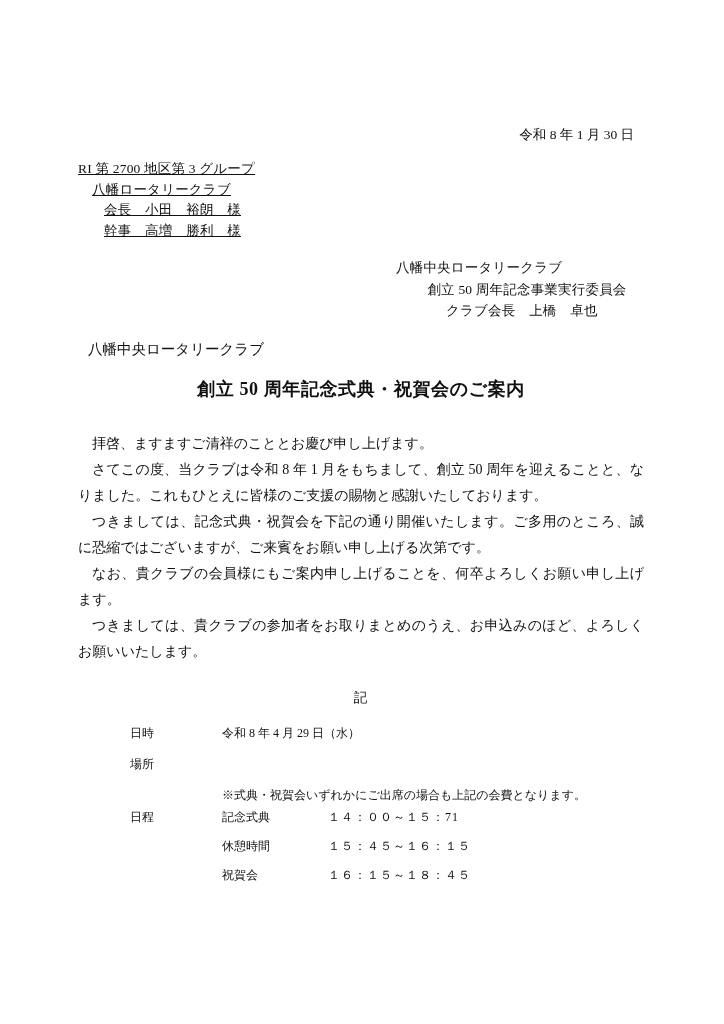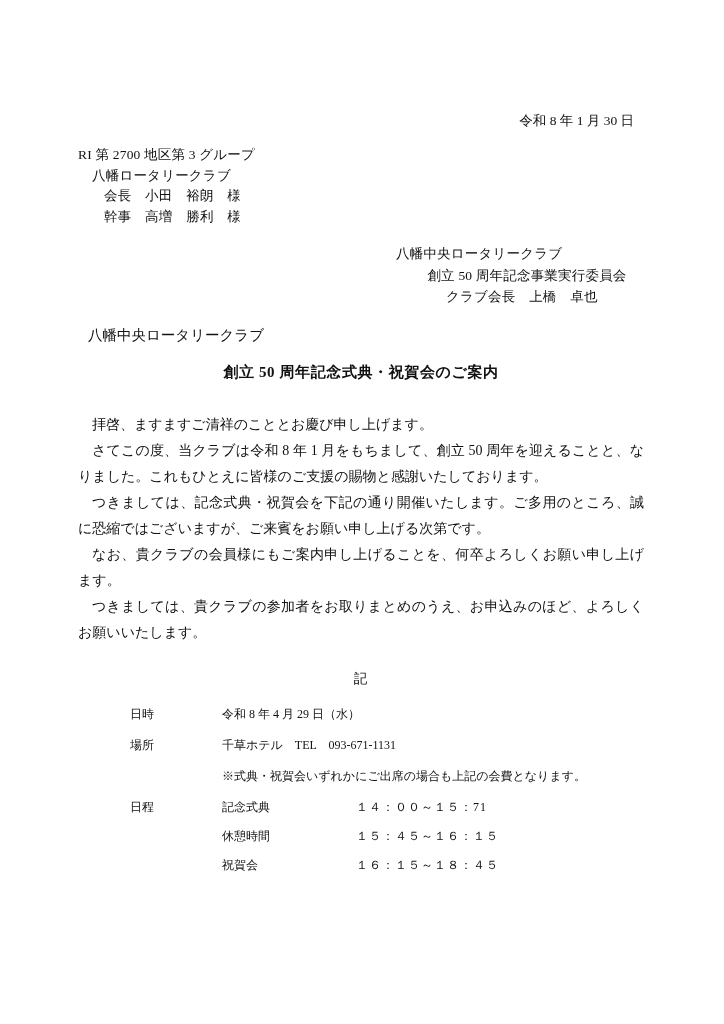--- a/index.html
+++ b/index.html
@@ -16,37 +16,38 @@
     width: 724px;
     height: 1024px;
     margin: 0 auto;
     background: #ffffff;
     overflow: hidden;
     box-sizing: border-box;
   }
   .doc {
     position: absolute;
     left: 78px;
-    top: 112px;
+    top: 126px;
     width: 566px;
   }
   .line {
     font-size: 13.5px;
     line-height: 1.0;
     white-space: pre;
     letter-spacing: 0.2px;
   }
   .date-line {
     text-align: right;
     font-size: 13.5px;
     margin-bottom: 18px;
     padding-right: 10px;
   }
   .addressee {
     margin-bottom: 4px;
+    text-decoration: underline;
   }
   .addressee .line {
     margin-bottom: 7px;
   }
   .indent1 { padding-left: 14px; }
   .indent2 { padding-left: 26px; }
 
   .sender {
     margin-top: 24px;
     margin-bottom: 22px;
@@ -62,21 +63,21 @@
   .sender .s4 { padding-left: 50px; }
 
   .club-name {
     font-size: 14.5px;
     margin-top: 18px;
     margin-bottom: 18px;
     padding-left: 10px;
     white-space: pre;
   }
   .title {
-    font-size: 15px;
+    font-size: 18px;
     font-weight: bold;
     text-align: center;
     letter-spacing: 0.6px;
     margin: 10px 0 30px 0;
     white-space: pre;
   }
   .body-para {
     font-size: 14px;
     line-height: 1.86;
     text-align: justify;
@@ -105,27 +106,26 @@
     width: 92px;
     flex: 0 0 92px;
     white-space: pre;
   }
   .dvalue {
     white-space: pre;
     text-align: right;
   }
   .dnote {
     padding-left: 92px;
-    margin-bottom: 14px;
+    margin-bottom: 5px;
     white-space: pre;
   }
   .schedule .srow {
     display: flex;
     margin-bottom: 12px;
-    gap: 28px;
   }
   .sname {
     width: 106px;
     flex: 0 0 106px;
     white-space: pre;
   }
   .stime {
     white-space: pre;
     letter-spacing: 1px;
   }
@@ -170,21 +170,20 @@
 
     <div class="ki">記</div>
 
     <div class="details">
       <div class="drow">
         <div class="dlabel">日時</div>
         <div class="dvalue">令和 8 年 4 月 29 日（水）</div>
       </div>
       <div class="drow">
         <div class="dlabel">場所</div>
-        <div class="dvalue">千草ホテル　TEL　093-671-1131</div>
       </div>
 
       <div class="dnote">※式典・祝賀会いずれかにご出席の場合も上記の会費となります。</div>
 
       <div class="first-sched">
         <div class="dlabel">日程</div>
         <div class="schedule">
           <div class="srow">
             <div class="sname">記念式典</div>
             <div class="stime">１４：００～１５：71</div>

